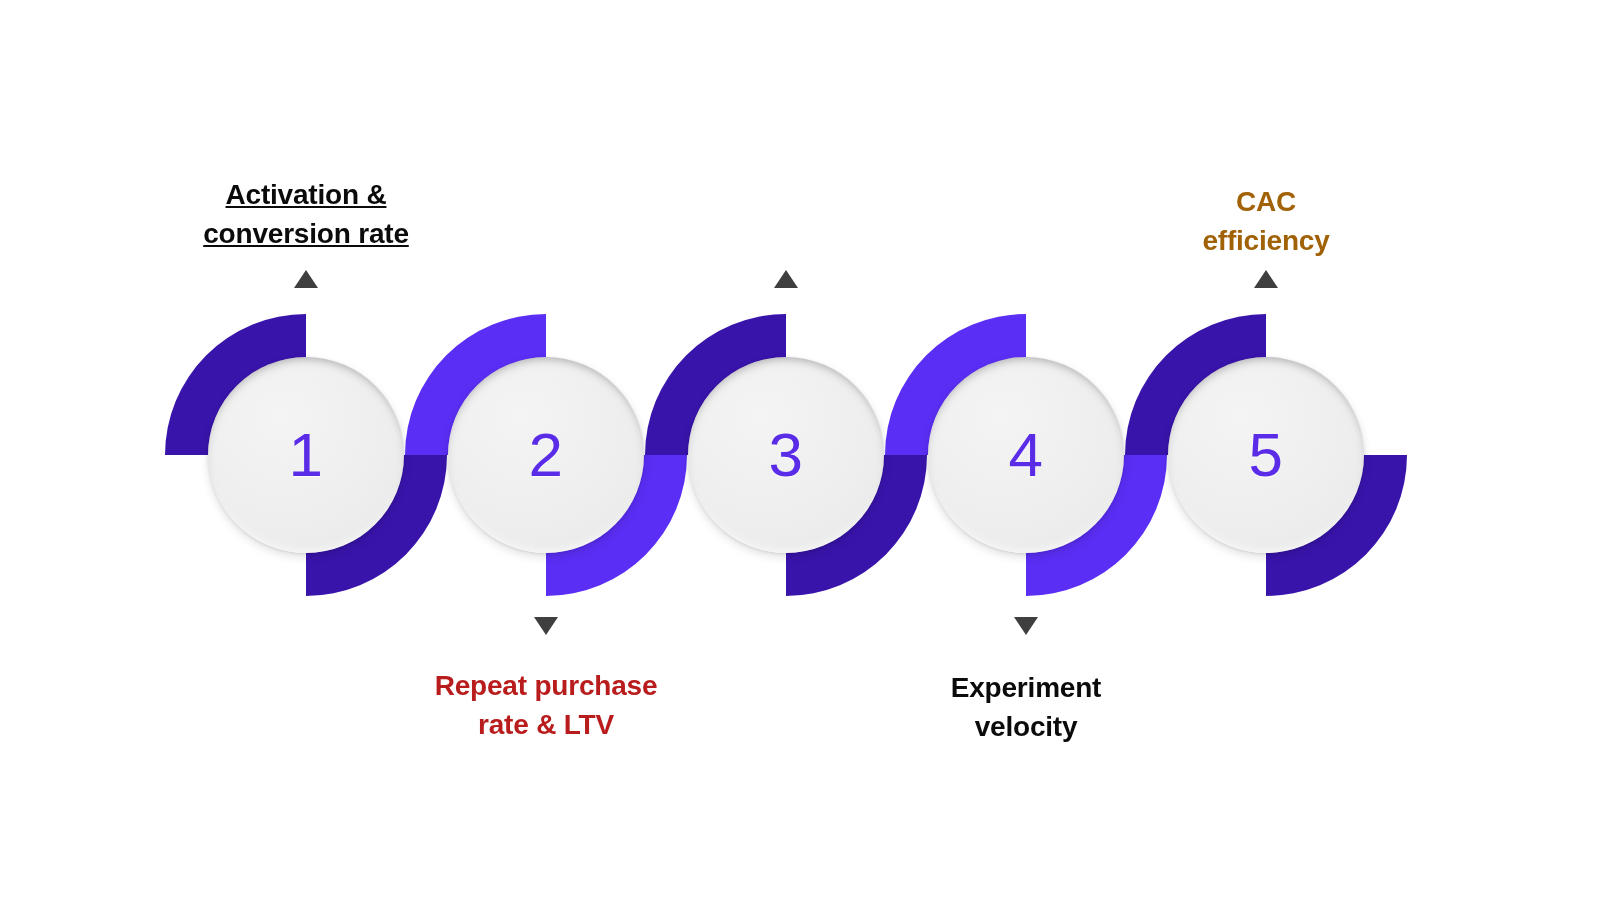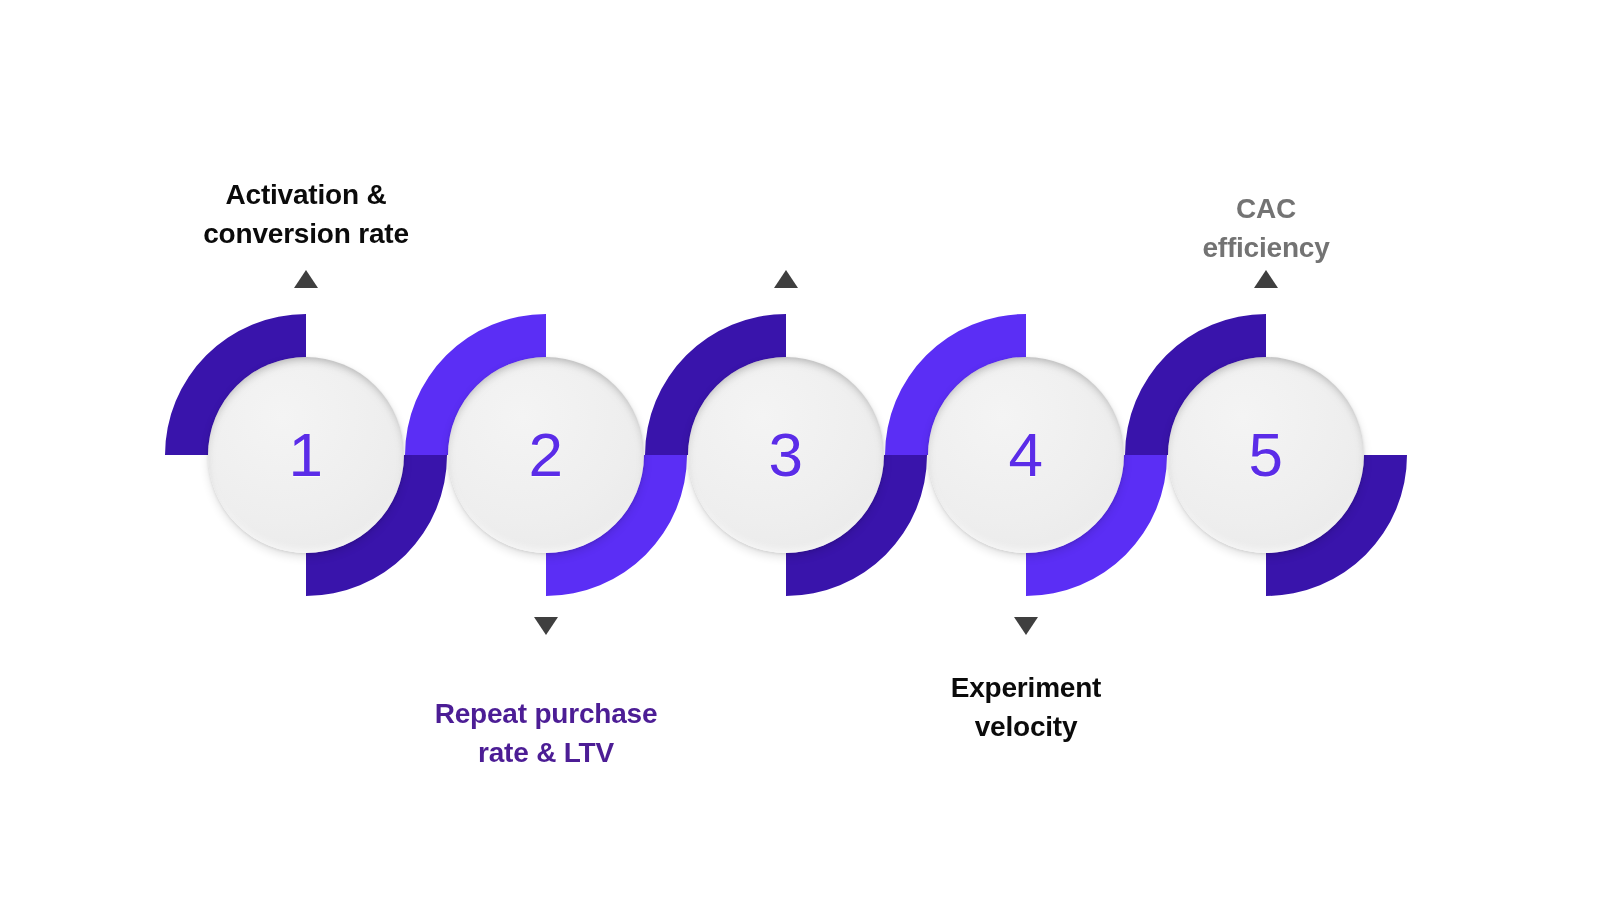--- a/index.html
+++ b/index.html
@@ -108,33 +108,33 @@
 <div id="stage">
     <div class="step">
       <svg class="ring-svg" viewBox="0 0 1600 900" width="1600" height="900">
         <path d="M 165 455 A 141 141 0 0 1 306 314 L 306 362 A 93 93 0 0 0 213 455 Z" fill="#3914ab"></path>
         <path d="M 447 455 A 141 141 0 0 1 306 596 L 306 548 A 93 93 0 0 0 399 455 Z" fill="#3914ab"></path>
       </svg>
       <div class="disc" style="left: 208px; top: 357px; width: 196px; height: 196px;">
         <span class="disc-number" style="color: rgb(91, 44, 232);">1</span>
       </div>
       <div class="marker up" style="left: 294px; top: 270px;"></div>
-      <div class="label" style="left: 106px; width: 400px; color: rgb(11, 11, 11); top: 175px;">Activation &amp;
+      <div class="label" style="left: 106px; width: 400px; color: rgb(11, 11, 11); top: 175px; text-decoration: underline;">Activation &amp;
 conversion rate</div>
     </div>
     <div class="step">
       <svg class="ring-svg" viewBox="0 0 1600 900" width="1600" height="900">
         <path d="M 405 455 A 141 141 0 0 1 546 314 L 546 362 A 93 93 0 0 0 453 455 Z" fill="#5b2ef5"></path>
         <path d="M 687 455 A 141 141 0 0 1 546 596 L 546 548 A 93 93 0 0 0 639 455 Z" fill="#5b2ef5"></path>
       </svg>
       <div class="disc" style="left: 448px; top: 357px; width: 196px; height: 196px;">
         <span class="disc-number" style="color: rgb(91, 44, 232);">2</span>
       </div>
       <div class="marker down" style="left: 534px; top: 617px;"></div>
-      <div class="label" style="left: 346px; width: 400px; color: #4c1d95; top: 694px;">Repeat purchase
+      <div class="label" style="left: 346px; width: 400px; color: #b91c1c; top: 666px;">Repeat purchase
 rate &amp; LTV</div>
     </div>
     <div class="step">
       <svg class="ring-svg" viewBox="0 0 1600 900" width="1600" height="900">
         <path d="M 645 455 A 141 141 0 0 1 786 314 L 786 362 A 93 93 0 0 0 693 455 Z" fill="#3914ab"></path>
         <path d="M 927 455 A 141 141 0 0 1 786 596 L 786 548 A 93 93 0 0 0 879 455 Z" fill="#3914ab"></path>
       </svg>
       <div class="disc" style="left: 688px; top: 357px; width: 196px; height: 196px;">
         <span class="disc-number" style="color: rgb(91, 44, 232);">3</span>
       </div>
@@ -154,16 +154,16 @@
     </div>
     <div class="step">
       <svg class="ring-svg" viewBox="0 0 1600 900" width="1600" height="900">
         <path d="M 1125 455 A 141 141 0 0 1 1266 314 L 1266 362 A 93 93 0 0 0 1173 455 Z" fill="#3914ab"></path>
         <path d="M 1407 455 A 141 141 0 0 1 1266 596 L 1266 548 A 93 93 0 0 0 1359 455 Z" fill="#3914ab"></path>
       </svg>
       <div class="disc" style="left: 1168px; top: 357px; width: 196px; height: 196px;">
         <span class="disc-number" style="color: rgb(91, 44, 232);">5</span>
       </div>
       <div class="marker up" style="left: 1254px; top: 270px;"></div>
-      <div class="label" style="left: 1066px; width: 400px; color: #737373; top: 189px;">CAC
+      <div class="label" style="left: 1066px; width: 400px; color: #a16207; top: 182px;">CAC
 efficiency</div>
     </div>
   </div>
 
 </body></html>

